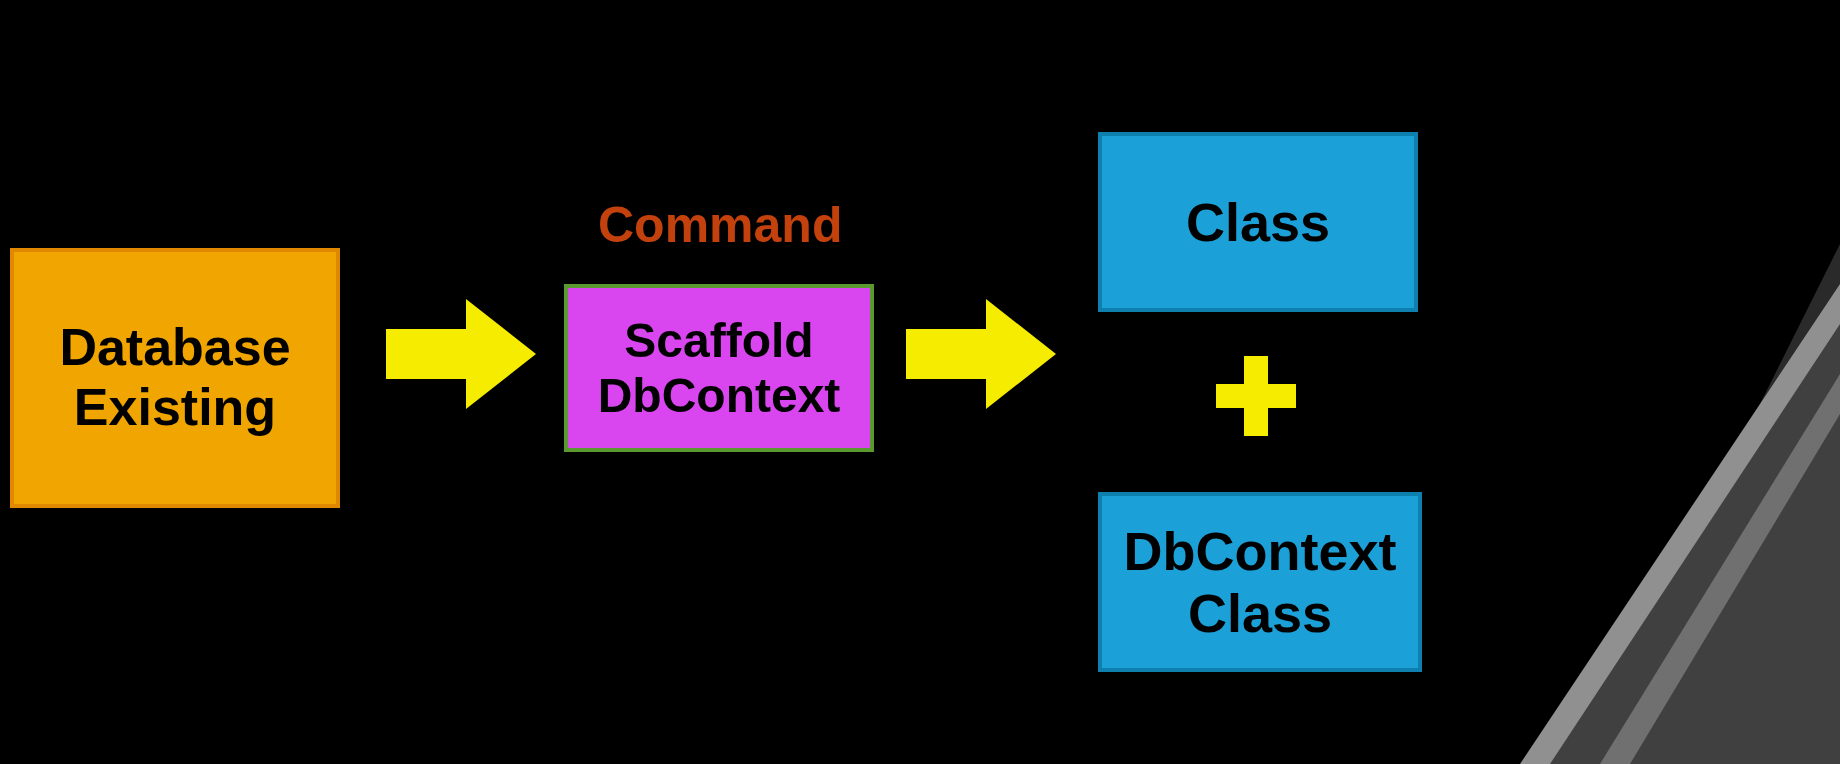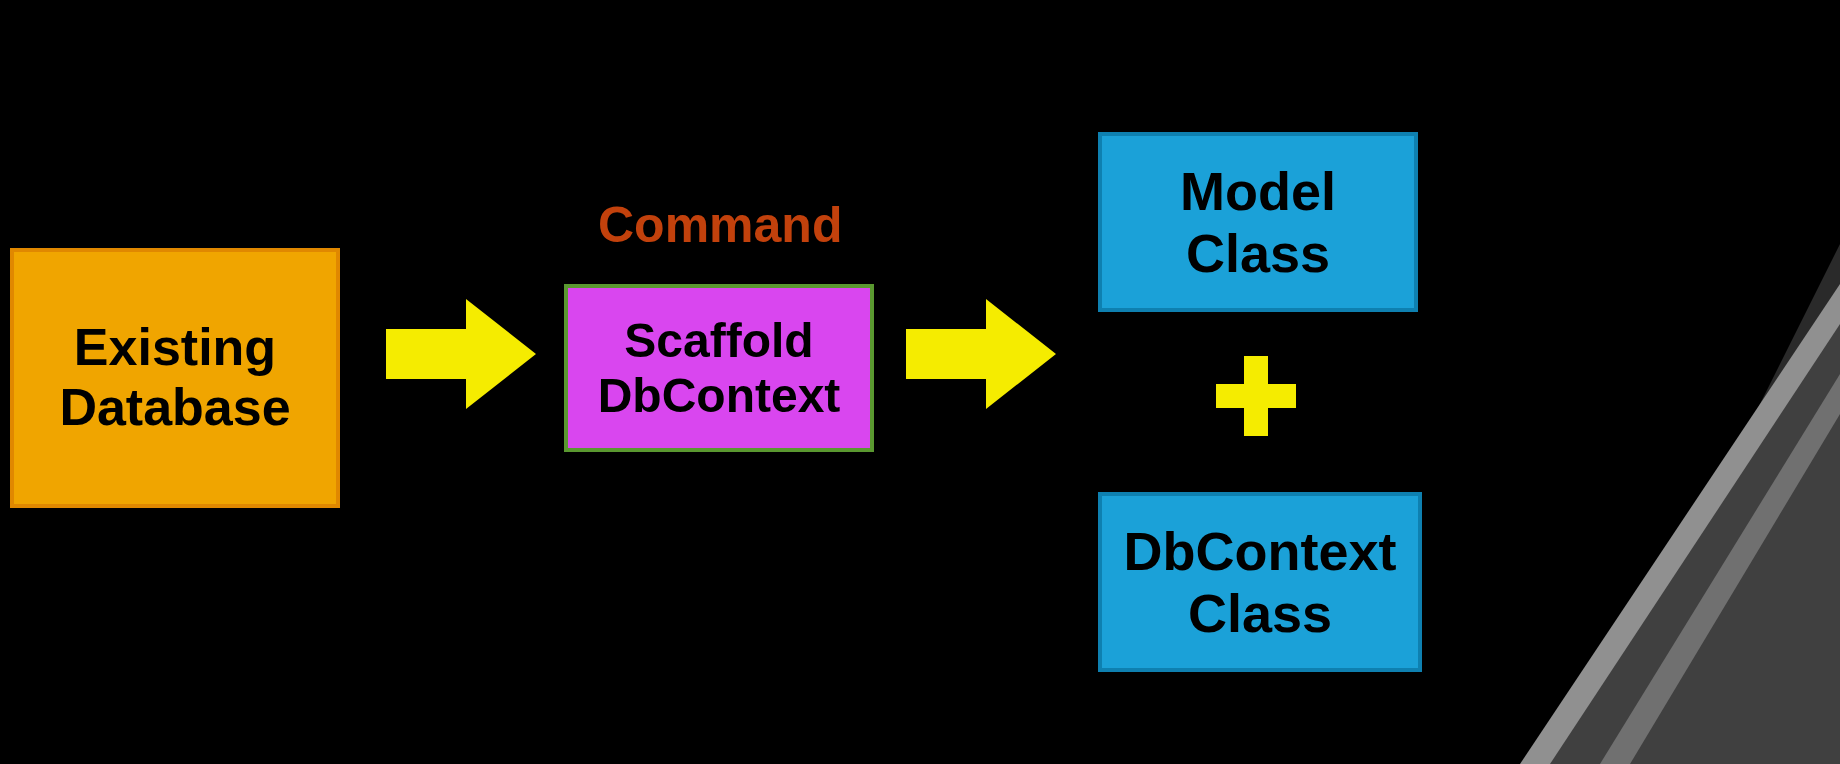--- a/index.html
+++ b/index.html
@@ -110,33 +110,32 @@
     bottom: 0;
     width: 640px;
     height: 520px;
     pointer-events: none;
   }
 </style>
 </head>
 <body>
 
 <div class="box box-orange">
+  <span>Database</span>
   <span>Existing</span>
-  <span>Database</span>
 </div>
 
 <div class="label label-command">Command</div>
 
 <div class="box box-green">
   <span>Scaffold</span>
   <span>DbContext</span>
 </div>
 
 <div class="box box-blue-top">
-  <span>Model</span>
   <span>Class</span>
 </div>
 
 <div class="box box-blue-bottom">
   <span>DbContext</span>
   <span>Class</span>
 </div>
 
 <svg class="arrow arrow-1" viewBox="0 0 150 120">
   <polygon points="0,35 80,35 80,5 150,60 80,115 80,85 0,85" fill="#f5ec00"></polygon>

